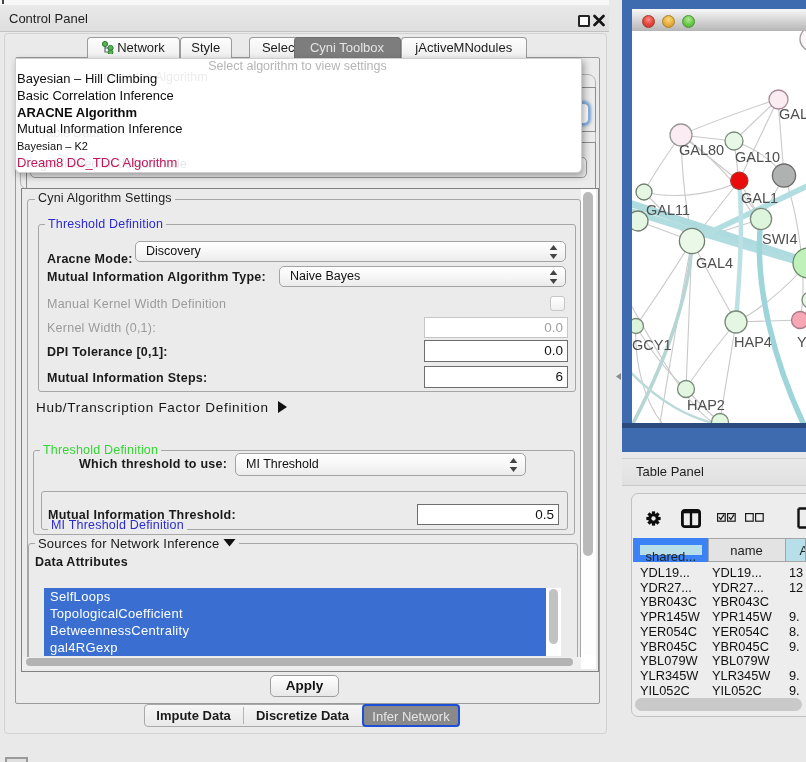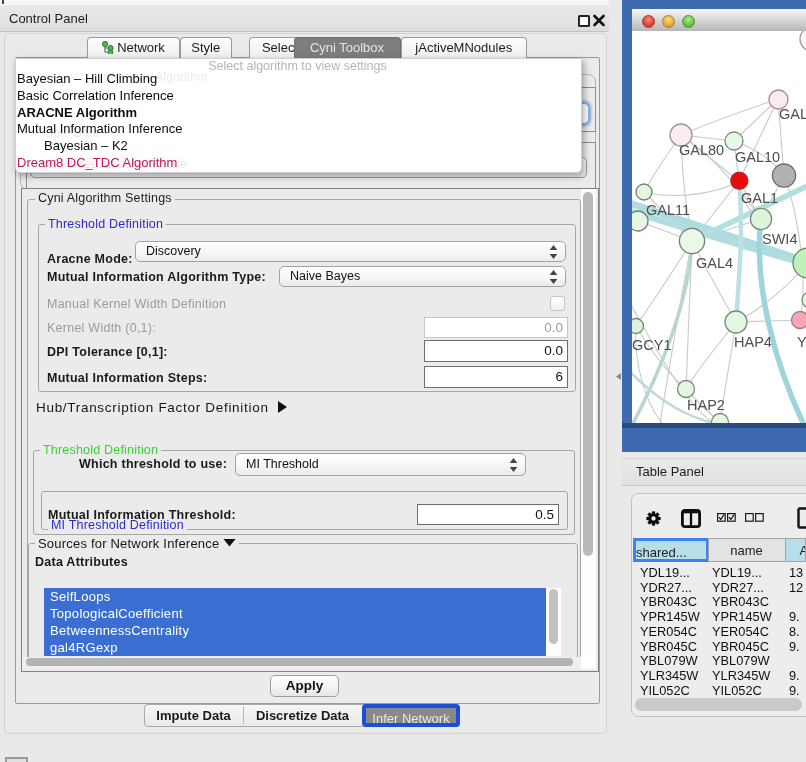--- a/index.html
+++ b/index.html
@@ -115,34 +115,34 @@
 <div class="abs" style="left:22px;top:657px;width:559px;height:12px;background:#efefef;"></div>
 <div class="abs" style="left:26px;top:658px;width:547px;height:8px;background:#b3b3b3;border-radius:4px;"></div>
 <div class="abs" style="left:581px;top:655px;width:15px;height:14px;background:#fff;"></div>
 
 <div class="abs" style="left:270px;top:675px;width:67px;height:20px;border:1px solid #9e9e9e;border-radius:5px;background:linear-gradient(#ffffff,#e8e8e8);text-align:center;line-height:20px;font-size:13.5px;font-weight:600;color:#111;">Apply</div>
 
 <div style="position:absolute;left:144px;top:704px;width:316px;height:23px;box-sizing:border-box;border:1px solid #a9a9a9;border-radius:4px;background:linear-gradient(#f6f6f6,#e9e9e9);"></div>
 <div style="position:absolute;left:243px;top:707px;width:1px;height:17px;background:#b5b5b5;"></div>
 <div style="position:absolute;left:144px;top:704px;width:99px;height:23px;text-align:center;line-height:23px;font-size:13px;font-weight:bold;color:#1a1a1a;">Impute Data</div>
 <div style="position:absolute;left:244px;top:704px;width:117px;height:23px;text-align:center;line-height:23px;font-size:13px;font-weight:bold;color:#1a1a1a;">Discretize Data</div>
-<div style="position:absolute;left:362px;top:704px;width:98px;height:23px;box-sizing:border-box;background:#898989;border:4px solid #1d4ed8;border-radius:4px;text-align:center;line-height:22px;font-size:13px;color:#e6e6e6;">Infer Network</div>
+<div style="position:absolute;left:362px;top:704px;width:98px;height:23px;box-sizing:border-box;background:#898989;border:2px solid #1d4ed8;border-radius:4px;text-align:center;line-height:22px;font-size:13px;color:#e6e6e6;">Infer Network</div>
 
 <div class="abs" style="left:5px;top:757px;width:19px;height:14px;border:2px solid #9a9a9a;background:#e0e0e0;"></div>
 
 <div class="abs" style="left:15px;top:58px;width:565px;height:113px;background:#fff;border:1px solid #cfcfcf;border-radius:0 0 5px 5px;box-shadow:2px 3px 7px rgba(0,0,0,.35);"></div>
 <div class="abs" style="left:0;top:59px;width:595px;text-align:center;font-size:12.5px;color:#b5b5b5;">Select algorithm to view settings</div>
 <div class="abs" style="left:100px;top:70px;font-size:12.5px;color:rgba(20,20,20,0.09);">Inference Algorithm</div>
 <div class="abs" style="left:40px;top:126px;font-size:12.5px;color:rgba(20,20,20,0.09);">Table Data</div>
 <div class="abs" style="left:40px;top:157px;font-size:12.5px;color:rgba(20,20,20,0.11);">gal-filtered.sif default node</div>
 <div style="position:absolute;left:17px;top:71.7px;font-size:13px;line-height:14px;color:#0d0d0d;">Bayesian – Hill Climbing</div>
 <div style="position:absolute;left:17px;top:88.6px;font-size:13px;line-height:14px;color:#0d0d0d;">Basic Correlation Inference</div>
 <div style="position:absolute;left:17px;top:105.5px;font-size:13px;line-height:14px;color:#0d0d0d;font-weight:bold;">ARACNE Algorithm</div>
 <div style="position:absolute;left:17px;top:122.4px;font-size:13px;line-height:14px;color:#0d0d0d;">Mutual Information Inference</div>
-<div style="position:absolute;left:17px;top:139.3px;font-size:13px;line-height:14px;color:#0d0d0d;padding-left:27px;">Bayesian – K2</div>
+<div style="position:absolute;left:17px;top:139.3px;font-size:11px;line-height:14px;color:#0d0d0d;">Bayesian – K2</div>
 <div style="position:absolute;left:17px;top:156.2px;font-size:13px;line-height:14px;color:#be185d;">Dream8 DC_TDC Algorithm</div>
 
 <div class="abs" style="left:622px;top:0;width:184px;height:452px;background:#3e6ab0;"></div>
 <div class="abs" style="left:622px;top:423px;width:184px;height:5px;background:#2b4a7e;"></div>
 <div class="abs" style="left:632px;top:9px;width:174px;height:22px;background:linear-gradient(#f7f7f7,#b6b6b6);border-bottom:1px solid #8a8a8a;"></div>
 <div class="abs" style="left:642px;top:15px;width:13px;height:13px;border-radius:50%;background:radial-gradient(circle at 50% 32%,#f98d82 0%,#e4453a 55%,#c13227 100%);border:1px solid #a5372b;box-sizing:border-box;"></div>
 <div class="abs" style="left:662px;top:15px;width:13px;height:13px;border-radius:50%;background:radial-gradient(circle at 50% 32%,#fbd87e 0%,#e8ae3c 55%,#c98e27 100%);border:1px solid #ad8326;box-sizing:border-box;"></div>
 <div class="abs" style="left:682px;top:15px;width:13px;height:13px;border-radius:50%;background:radial-gradient(circle at 50% 32%,#b5e794 0%,#67c94a 55%,#47a82e 100%);border:1px solid #49962f;box-sizing:border-box;"></div>
 
 <div class="abs" style="left:632px;top:31px;width:174px;height:392px;background:#fff;overflow:hidden;">
@@ -257,21 +257,21 @@
  <path d="M12 4.2 L13.8 6.5 L17 1.6" stroke="#1a1a1a" stroke-width="1.3" fill="none"></path>
 </svg>
 <svg class="abs" style="left:745px;top:513px;" width="19" height="9" viewBox="0 0 19 9">
  <rect x="0.6" y="0.6" width="7.6" height="7.6" fill="none" stroke="#1a1a1a" stroke-width="1.2"></rect>
  <rect x="10.6" y="0.6" width="7.6" height="7.6" fill="none" stroke="#1a1a1a" stroke-width="1.2"></rect>
 </svg>
 <svg class="abs" style="left:797px;top:506px;" width="9" height="24" viewBox="0 0 9 24">
  <path d="M1.5 2.5 H9 M1.5 2.5 V21.5 M1.5 21.5 H9" stroke="#111" stroke-width="2.4" fill="none"></path>
 </svg>
 
-<div style="position:absolute;left:633px;top:538px;width:75.5px;height:24px;background:#b7dfe9;border:3px solid #3b82f6;box-sizing:border-box;text-align:left;line-height:23px;font-size:13px;color:#222;">shared...</div>
+<div style="position:absolute;left:633px;top:538px;width:75.5px;height:24px;background:#b7dfe9;border:7px solid #3b82f6;box-sizing:border-box;text-align:center;line-height:23px;font-size:13px;color:#222;">shared...</div>
 <div style="position:absolute;left:707.5px;top:538px;width:78px;height:24px;background:#e3e3e3;border:1px solid #a4a4a4;box-sizing:border-box;text-align:center;line-height:23px;font-size:13px;color:#222;">name</div>
 <div style="position:absolute;left:784.5px;top:538px;width:21.5px;height:24px;background:#b7dfe9;border:1px solid #a4a4a4;box-sizing:border-box;line-height:23px;font-size:13px;color:#222;padding-left:14px;overflow:hidden;">A</div>
 <div style="position:absolute;left:640px;top:565px;font-size:12.8px;color:#111;">YDL19...</div>
 <div style="position:absolute;left:712px;top:565px;font-size:12.8px;color:#111;">YDL19...</div>
 <div style="position:absolute;left:789px;top:565px;font-size:12.8px;color:#111;">13</div>
 <div style="position:absolute;left:640px;top:579.7px;font-size:12.8px;color:#111;">YDR27...</div>
 <div style="position:absolute;left:712px;top:579.7px;font-size:12.8px;color:#111;">YDR27...</div>
 <div style="position:absolute;left:789px;top:579.7px;font-size:12.8px;color:#111;">12</div>
 <div style="position:absolute;left:640px;top:594.4px;font-size:12.8px;color:#111;">YBR043C</div>
 <div style="position:absolute;left:712px;top:594.4px;font-size:12.8px;color:#111;">YBR043C</div>

